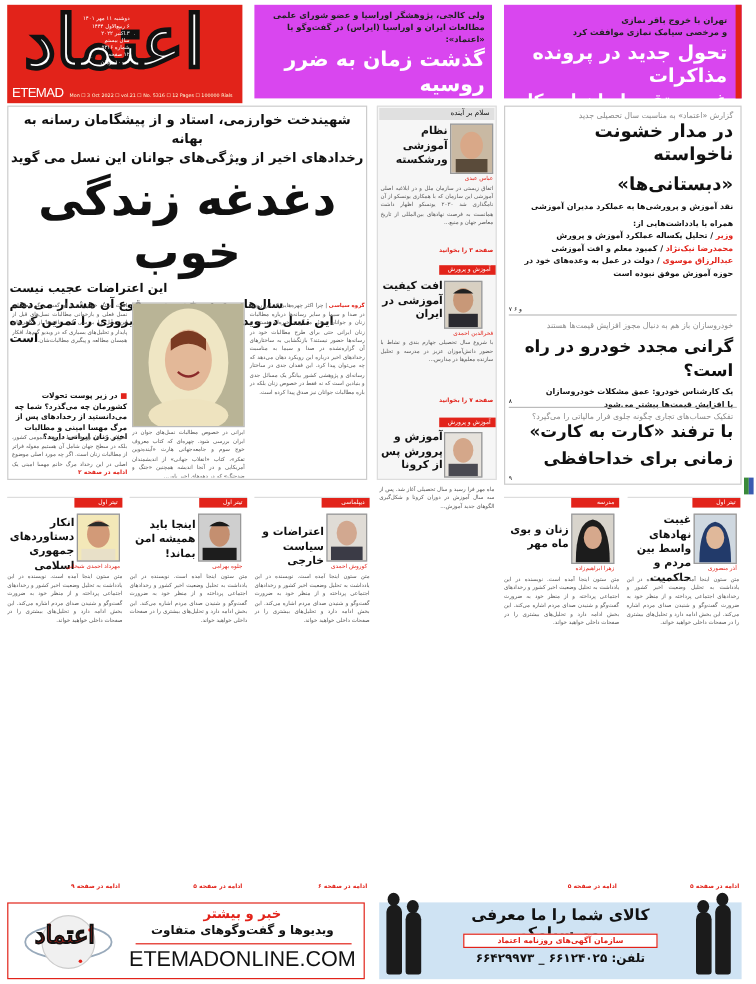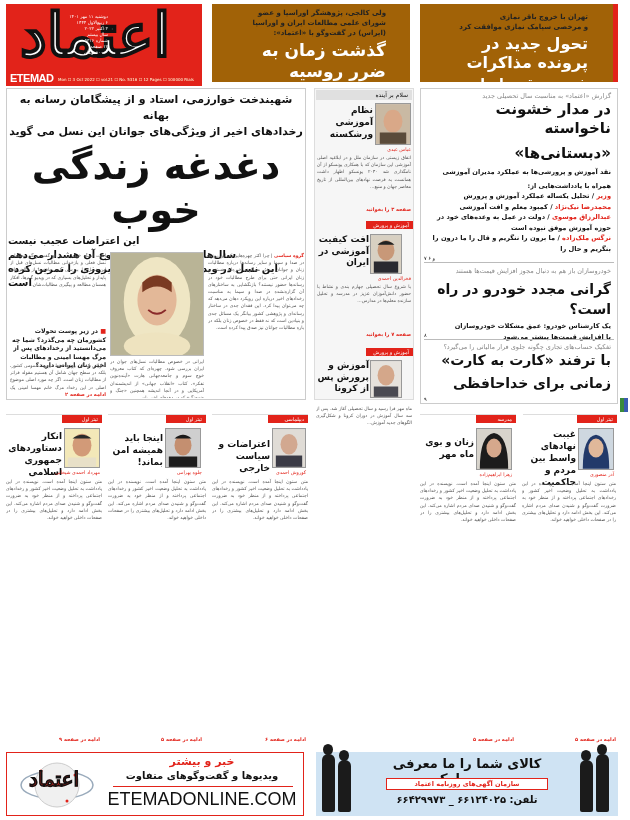--- a/index.html
+++ b/index.html
@@ -3,23 +3,23 @@
 <meta charset="utf-8">
 <style>
 *{box-sizing:border-box;margin:0;padding:0}
 body{width:630px;height:820px;background:#fff;font-family:"DejaVu Sans",sans-serif;overflow:hidden;position:relative;color:#111}
 .abs{position:absolute}
 .rtl{direction:rtl;text-align:right}
 
 .logo{left:6px;top:4px;width:196px;height:82px;background:#e2231a;overflow:hidden}
 .logo-word{position:absolute;left:14px;top:-4px;font-family:"DejaVu Serif",serif;font-weight:bold;font-size:60px;color:#fff;-webkit-text-stroke:2px #111;letter-spacing:-2px;direction:rtl}
 .logo-date{position:absolute;left:62px;top:10px;width:40px;font-size:4.5px;line-height:6px;color:#fff;direction:rtl;text-align:right}
-.logo-etemad{position:absolute;left:4px;bottom:2px;font-family:"Liberation Sans",sans-serif;font-weight:bold;font-size:11px;color:#fff;letter-spacing:-0.5px}
+.logo-etemad{position:absolute;left:4px;bottom:2px;font-family:"Liberation Sans",sans-serif;font-weight:normal;font-size:11px;color:#fff;letter-spacing:-0.5px}
 .logo-meta{position:absolute;left:52px;bottom:4px;font-size:4px;color:#ffd;white-space:nowrap}
-.teaser{background:#a16207;padding:4px 24px}
+.teaser{background:#d946ef;padding:4px 6px}
 .teaser .sub{font-size:7px;font-weight:bold;line-height:10px;color:#222}
 .teaser .big{font-size:17px;font-weight:bold;color:#fff;line-height:21px;margin-top:2px}
 .redbar{position:absolute;right:0;top:0;width:5px;height:100%;background:#e2231a}
 
 .lead-box{border:1px solid #ccc}
 .lead-sup{font-size:11px;font-weight:bold;text-align:center;line-height:16px;direction:rtl}
 .lead-main{font-size:38px;font-weight:900;text-align:center;direction:rtl;letter-spacing:-1px;font-family:"DejaVu Sans",sans-serif}
 .lead-sub{font-size:10px;font-weight:bold;text-align:left;line-height:14px;direction:rtl}
 .txt{font-size:4.6px;line-height:7.2px;color:#555;direction:rtl;text-align:justify}
 .red{color:#e2231a}
@@ -151,21 +151,20 @@
 <div class="abs" style="left:420px;top:88px;width:198px;height:316px;border:1px solid #ccc"></div>
 <div class="abs" style="left:421px;top:90px;width:196px;padding:2px 6px">
   <div class="rc-kicker">گزارش «اعتماد» به مناسبت سال تحصیلی جدید</div>
   <div class="rc-head" style="font-size:15px;line-height:19px">در مدار خشونت ناخواسته</div>
   <div class="rc-head" style="font-size:15px;line-height:19px;margin-top:6px">«دبستانی‌ها»</div>
   <div class="rc-body" style="margin-top:4px">نقد آموزش و پرورشی‌ها به عملکرد مدیران آموزشی</div>
   <div class="rc-body" style="margin-top:3px">همراه با یادداشت‌هایی از:</div>
   <div class="rc-body"><span class="rc-red">وزیر</span> / <span>تحلیل یکساله عملکرد آموزش و پرورش</span></div>
   <div class="rc-body"><span class="rc-red">محمدرضا نیک‌نژاد</span> / <span>کمبود معلم و افت آموزشی</span></div>
   <div class="rc-body"><span class="rc-red">عبدالرزاق موسوی</span> / <span>دولت در عمل به وعده‌های خود در حوزه آموزش موفق نبوده است</span></div>
-  <div class="rc-body"><span class="rc-red">نرگس ملک‌زاده</span> / <span>ما برون را ننگریم و قال را ما درون را بنگریم و حال را</span></div>
 </div>
 <div class="abs" style="left:424px;top:255px;font-size:5px">۷ و ۶</div>
 <div class="abs sep" style="left:424px;top:262px;width:190px"></div>
 
 <div class="abs" style="left:421px;top:265px;width:196px;padding:2px 6px">
   <div class="rc-kicker">خودروسازان باز هم به دنبال مجوز افزایش قیمت‌ها هستند</div>
   <div class="rc-head" style="font-size:14px;line-height:20px;margin-top:4px">گرانی مجدد خودرو در راه است؟</div>
   <div class="rc-body" style="margin-top:2px">یک کارشناس خودرو: عمق مشکلات خودروسازان</div>
   <div class="rc-body">با افزایش قیمت‌ها بیشتر می‌شود</div>
 </div>

